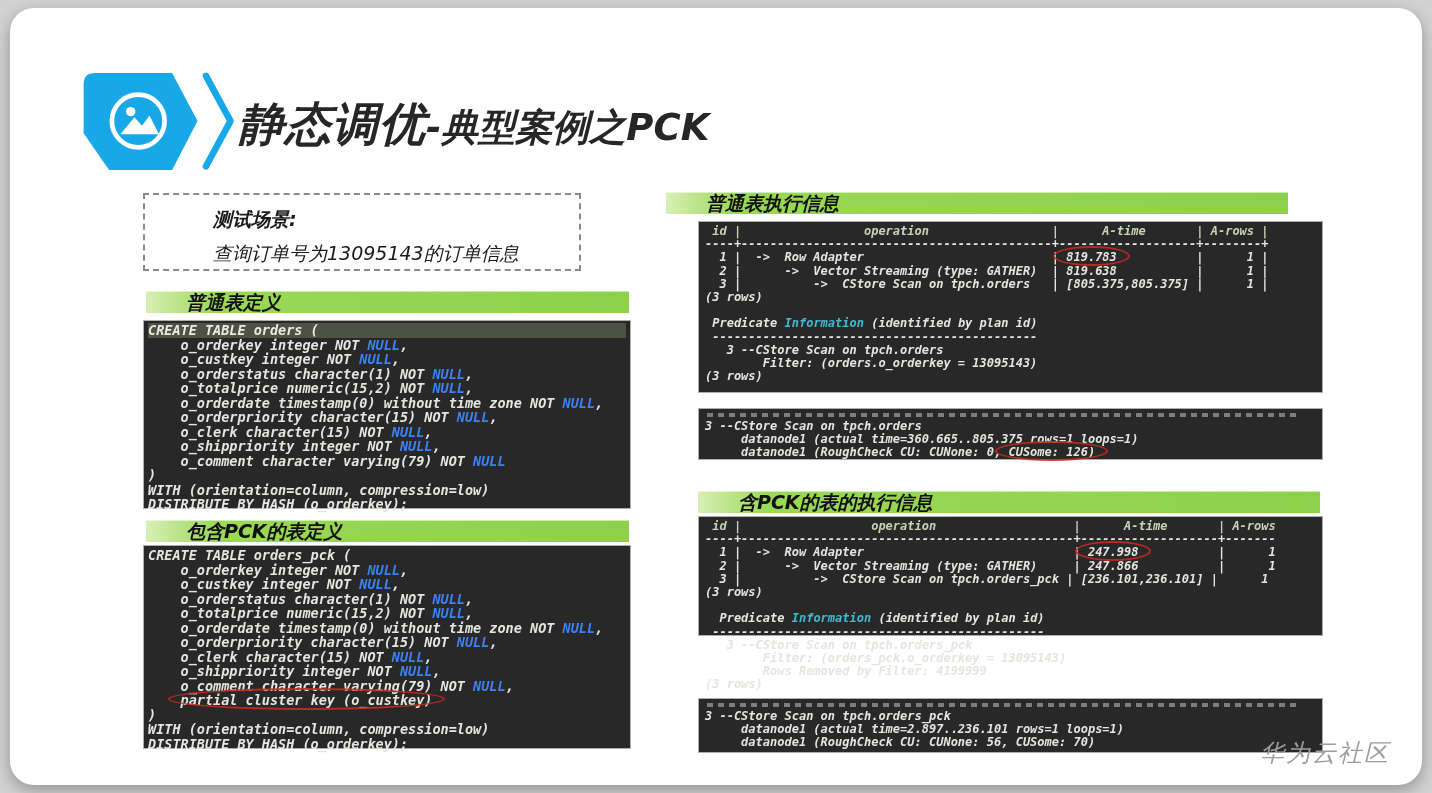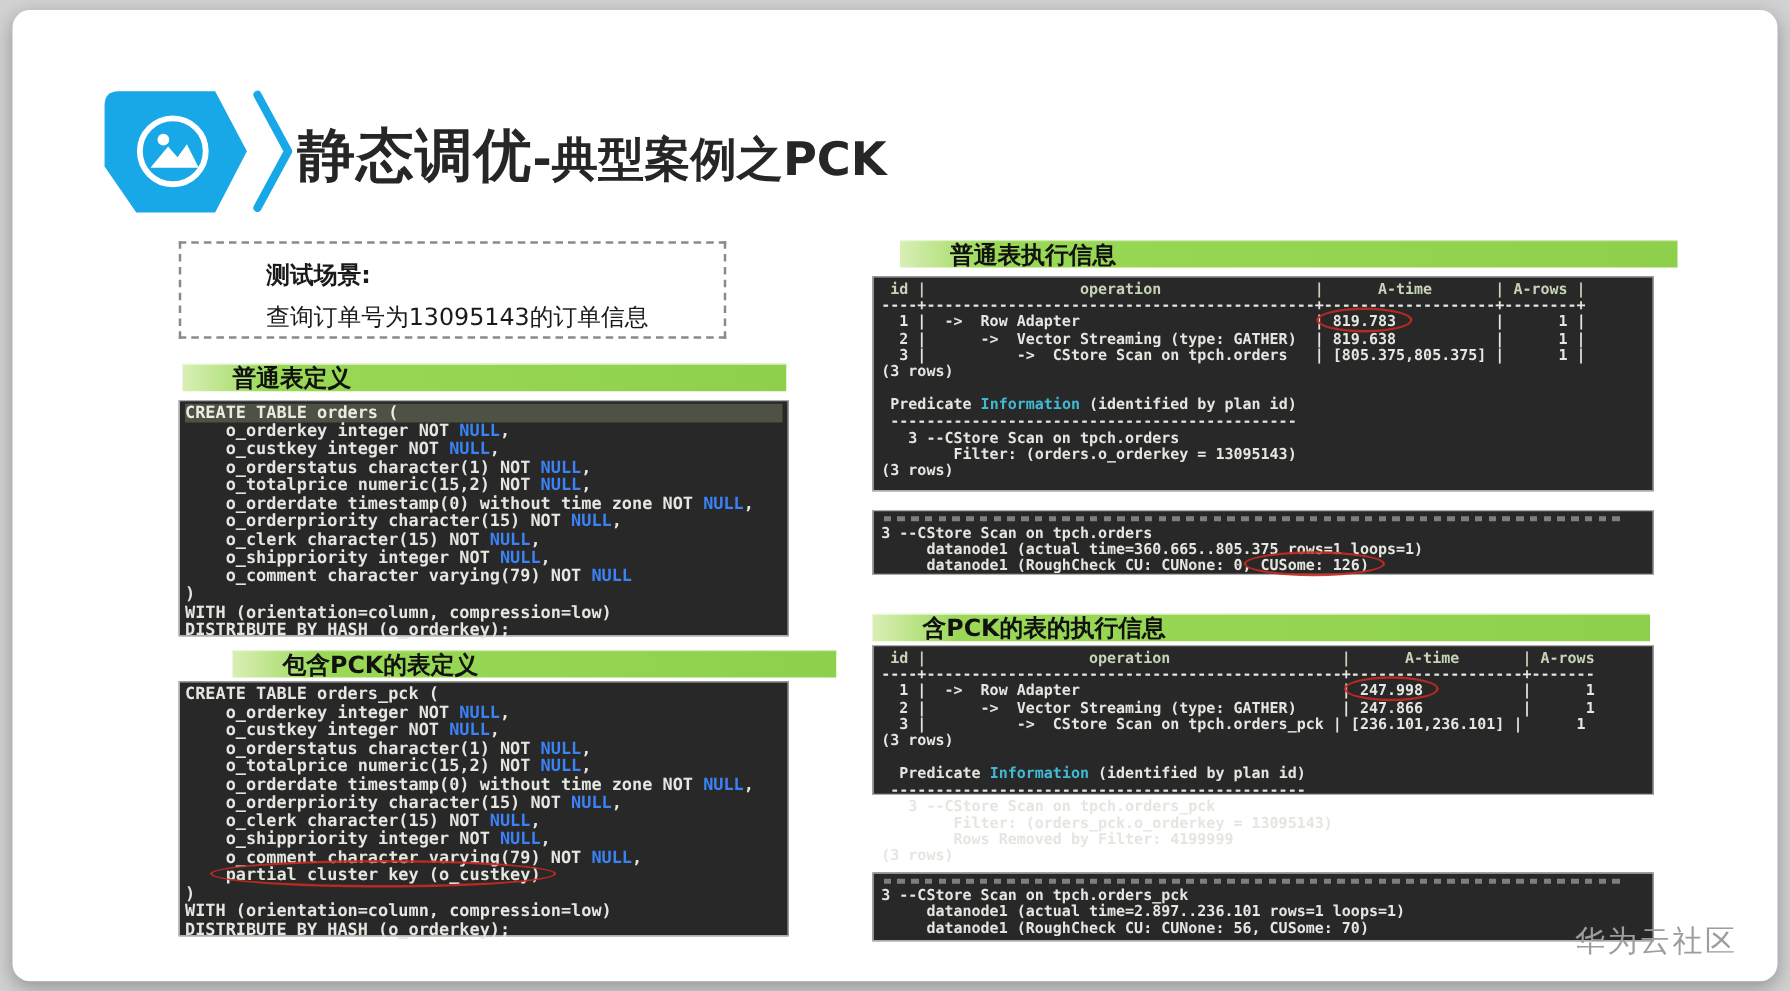--- a/index.html
+++ b/index.html
@@ -4,22 +4,23 @@
 <style>
   * { margin:0; padding:0; box-sizing:border-box; }
   html,body { width:1432px; height:793px; }
   body {
     background:#d2d2d2;
     font-family:"DejaVu Sans","Liberation Sans",sans-serif;
     position:relative; overflow:hidden;
   }
   .slide-card {
     position:absolute; left:10px; top:8px; right:10px; bottom:8px;
-    background:#ffffff; border-radius:14px;
+    background:#ffffff; border-radius:24px;
     box-shadow:0 5px 16px rgba(0,0,0,.30);
+    font-style:italic;
   }
 
   
   .hdr-icon { position:absolute; left:68px; top:58px; width:160px; height:112px; }
   .page-title { position:absolute; left:228px; top:86px; white-space:nowrap; color:#262626; }
   .page-title .t-main { font-size:46px; font-weight:bold; letter-spacing:1px; }
   .page-title .t-sub  { font-size:37px; font-weight:bold; }
 
   
   .scenario-box {
@@ -106,41 +107,41 @@
       <div class="tline"><span class="sg-w">    o_orderdate timestamp(0) without time zone NOT </span><span class="sg-m">NULL</span><span class="sg-w">,</span></div>
       <div class="tline"><span class="sg-w">    o_orderpriority character(15) NOT </span><span class="sg-m">NULL</span><span class="sg-w">,</span></div>
       <div class="tline"><span class="sg-w">    o_clerk character(15) NOT </span><span class="sg-m">NULL</span><span class="sg-w">,</span></div>
       <div class="tline"><span class="sg-w">    o_shippriority integer NOT </span><span class="sg-m">NULL</span><span class="sg-w">,</span></div>
       <div class="tline"><span class="sg-w">    o_comment character varying(79) NOT </span><span class="sg-m">NULL</span></div>
       <div class="tline"><span class="sg-w">)</span></div>
       <div class="tline"><span class="sg-w">WITH (orientation=column, compression=low)</span></div>
       <div class="tline"><span class="sg-w">DISTRIBUTE BY HASH (o_orderkey);</span></div>
     </div>
 
-  <div class="gbar" style="left:136px;top:512px;width:483px;margin-left:40px;">
+  <div class="gbar" style="left:136px;top:512px;width:483px;">
     <span class="gbar-label">包含PCK的表定义</span>
   </div>
   <div class="term code-left" style="left:133px;top:537px;width:488px;height:204px;">
       <div class="tline"><span class="sg-w">CREATE TABLE orders_pck (</span></div>
       <div class="tline"><span class="sg-w">    o_orderkey integer NOT </span><span class="sg-m">NULL</span><span class="sg-w">,</span></div>
       <div class="tline"><span class="sg-w">    o_custkey integer NOT </span><span class="sg-m">NULL</span><span class="sg-w">,</span></div>
       <div class="tline"><span class="sg-w">    o_orderstatus character(1) NOT </span><span class="sg-m">NULL</span><span class="sg-w">,</span></div>
       <div class="tline"><span class="sg-w">    o_totalprice numeric(15,2) NOT </span><span class="sg-m">NULL</span><span class="sg-w">,</span></div>
       <div class="tline"><span class="sg-w">    o_orderdate timestamp(0) without time zone NOT </span><span class="sg-m">NULL</span><span class="sg-w">,</span></div>
       <div class="tline"><span class="sg-w">    o_orderpriority character(15) NOT </span><span class="sg-m">NULL</span><span class="sg-w">,</span></div>
       <div class="tline"><span class="sg-w">    o_clerk character(15) NOT </span><span class="sg-m">NULL</span><span class="sg-w">,</span></div>
       <div class="tline"><span class="sg-w">    o_shippriority integer NOT </span><span class="sg-m">NULL</span><span class="sg-w">,</span></div>
       <div class="tline"><span class="sg-w">    o_comment character varying(79) NOT </span><span class="sg-m">NULL</span><span class="sg-w">,</span></div>
       <div class="tline"><span class="sg-w">    </span><span class="sg-r">partial cluster key (o_custkey)</span></div>
       <div class="tline"><span class="sg-w">)</span></div>
       <div class="tline"><span class="sg-w">WITH (orientation=column, compression=low)</span></div>
       <div class="tline"><span class="sg-w">DISTRIBUTE BY HASH (o_orderkey);</span></div>
     </div>
 
-  <div class="gbar" style="left:710px;top:184px;width:622px;padding-left:44px;">
+  <div class="gbar" style="left:656px;top:184px;width:622px;padding-left:44px;">
     <span class="gbar-label">普通表执行信息</span>
   </div>
   <div class="term term-right" style="left:688px;top:213px;width:625px;height:172px;">
       <div class="tline"><span class="sg-g"> id |                 operation                 |      A-time       | A-rows |</span></div>
       <div class="tline"><span class="sg-w">----+-------------------------------------------+-------------------+--------+</span></div>
       <div class="tline"><span class="sg-w">  1 |  -&gt;  Row Adapter                          | </span><span class="sg-r">819.783</span><span class="sg-w">           |      1 |</span></div>
       <div class="tline"><span class="sg-w">  2 |      -&gt;  Vector Streaming (type: GATHER)  | 819.638           |      1 |</span></div>
       <div class="tline"><span class="sg-w">  3 |          -&gt;  CStore Scan on tpch.orders   | [805.375,805.375] |      1 |</span></div>
       <div class="tline"><span class="sg-w">(3 rows)</span></div>
       <div class="tline">&nbsp;</div>

